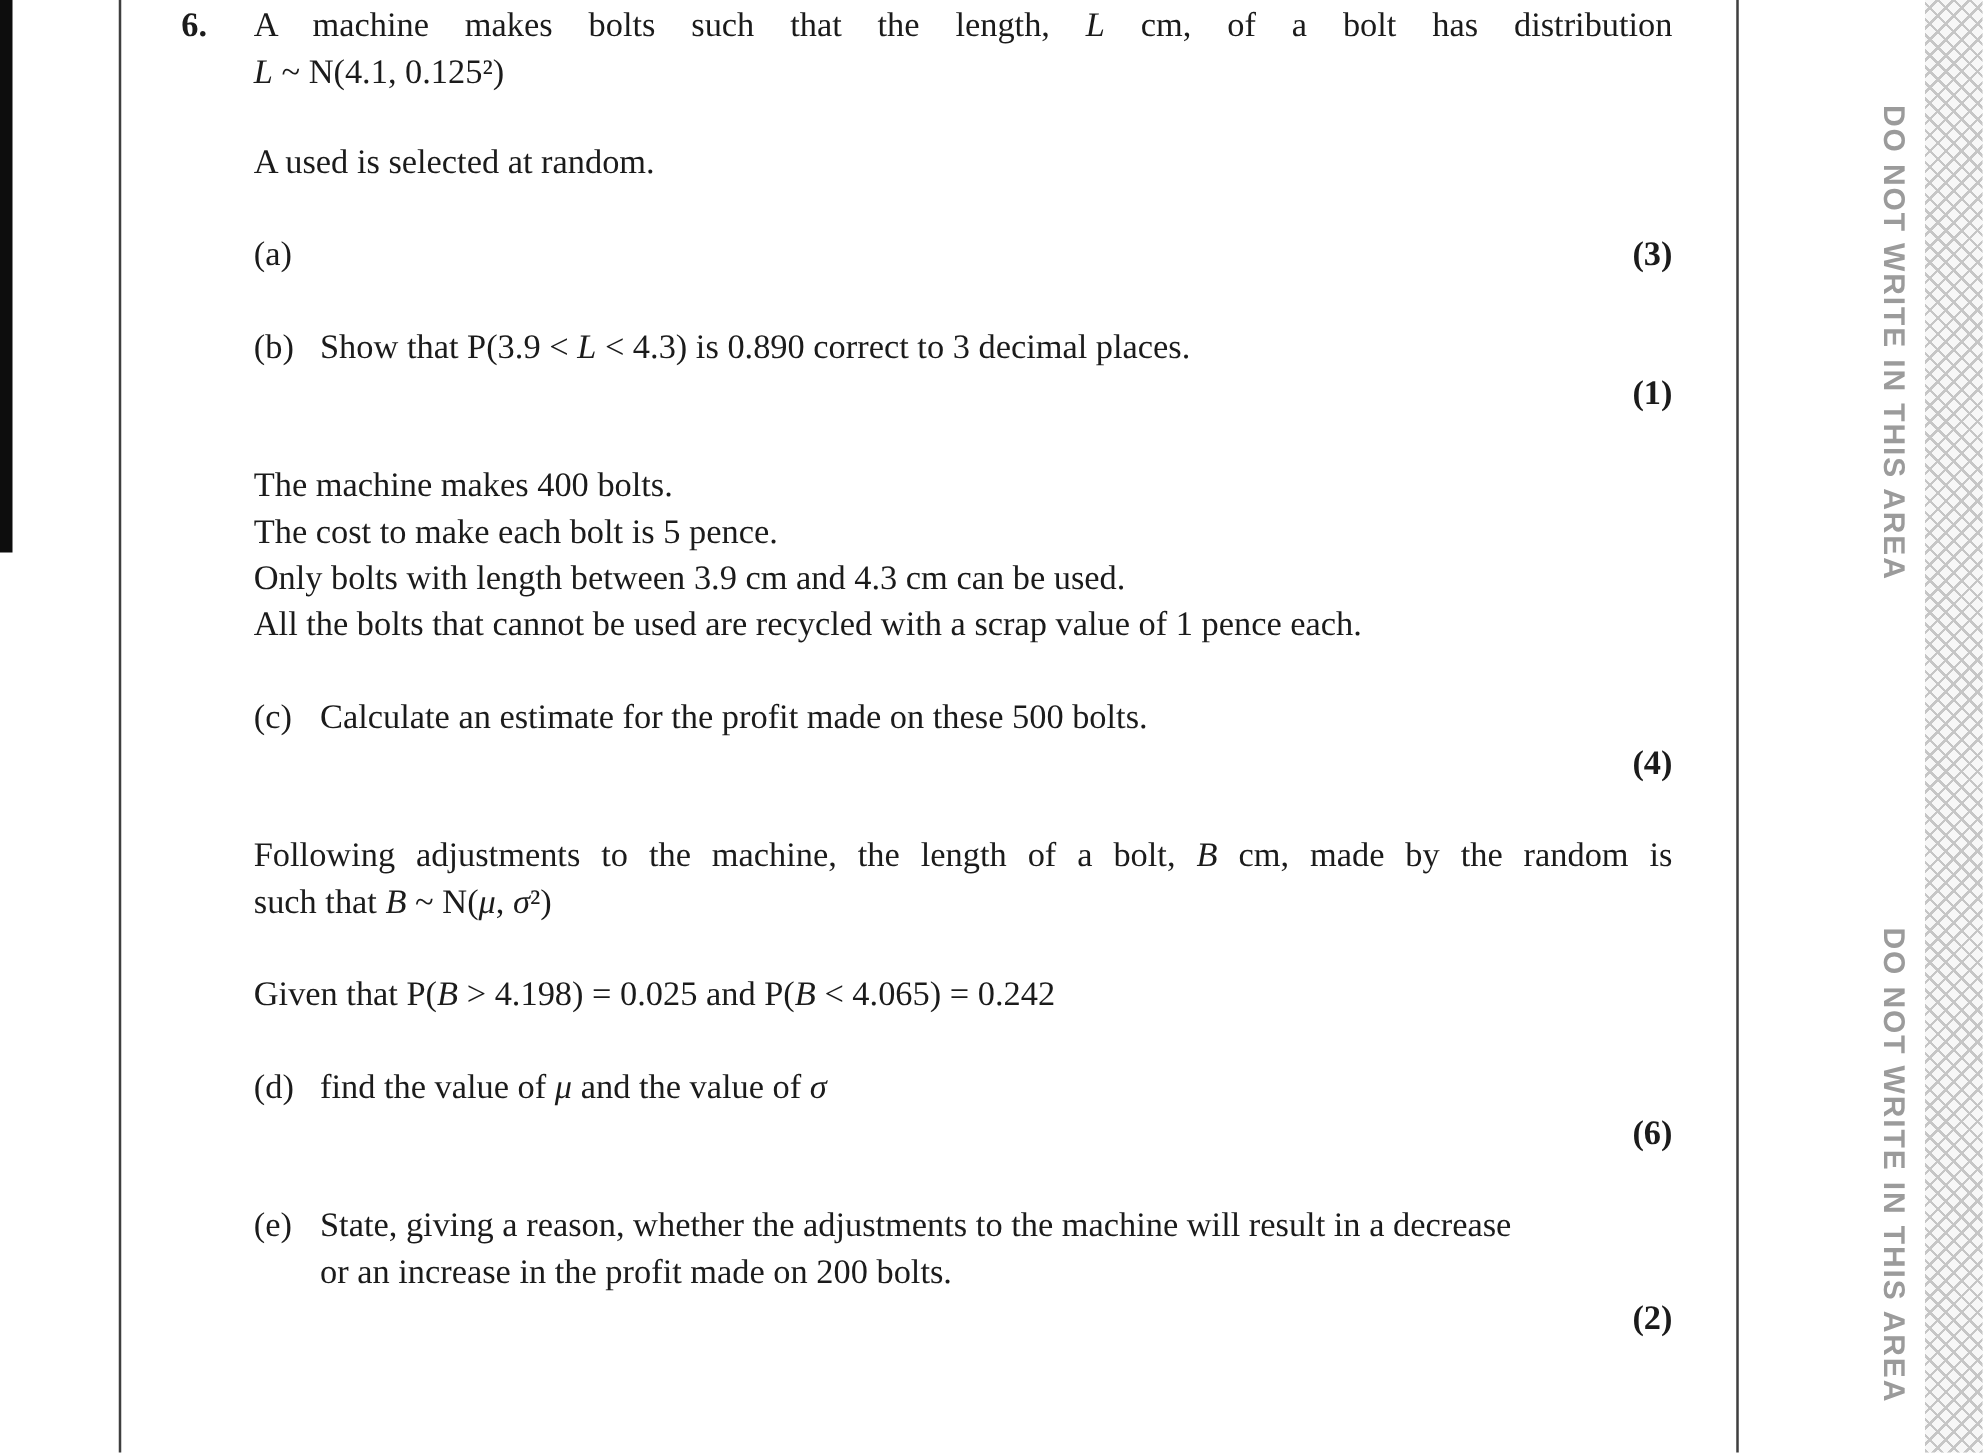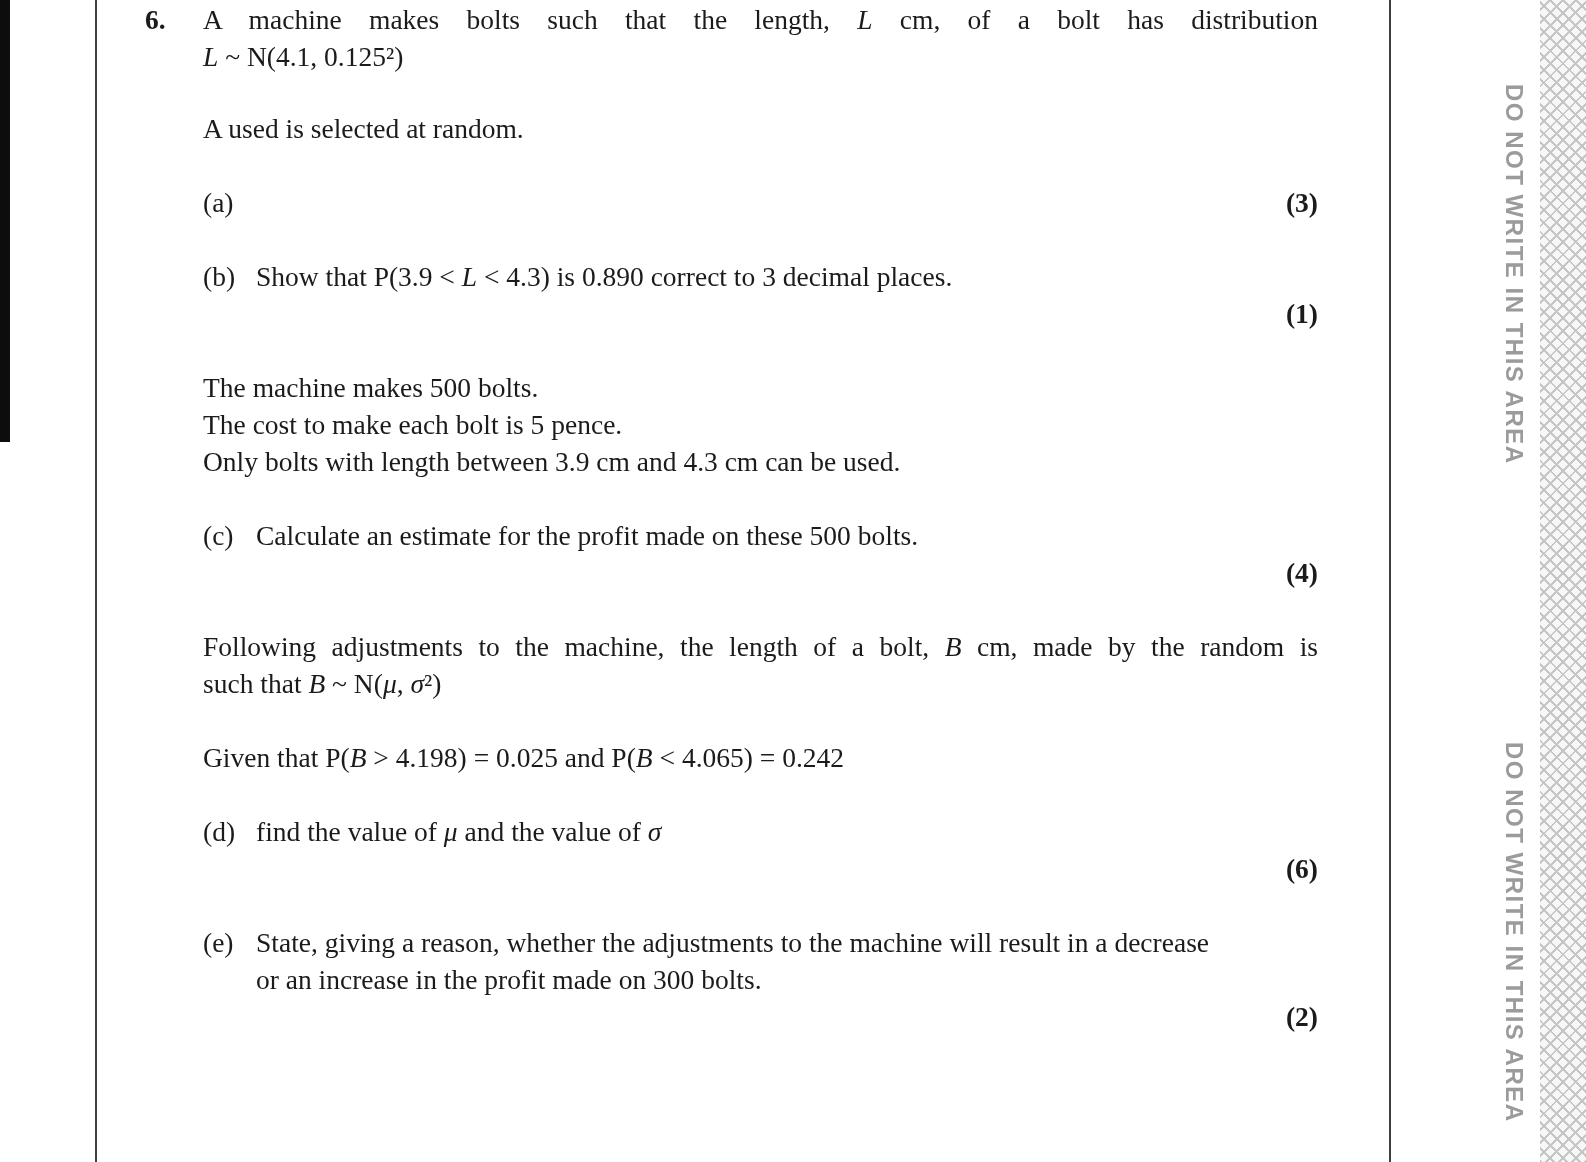--- a/index.html
+++ b/index.html
@@ -52,21 +52,21 @@
 
   .qnum {
     position:absolute; left:145px; top:1px;
     font-weight:bold;
   }
 
   .content {
     position:absolute;
     left:96px; top:1px;
     width:1294px;
-    padding:0 72px 0 107px;
+    padding:0 52px 0 107px;
   }
 
   .jline { text-align:justify; text-align-last:justify; }
 
   .block   { margin-top:37px; }
   .block-s { margin-top:35px; }
 
   .part { position:relative; padding-left:53px; }
   .plabel { position:absolute; left:0; top:0; }
 
@@ -101,23 +101,24 @@
     </div>
     <div class="marks">(3)</div>
 
     <div class="part block">
       <span class="plabel">(b)</span>
       <span>Show that P(3.9 &lt; </span><span class="var">L</span><span> &lt; 4.3) is 0.890 correct to 3 decimal places.</span>
     </div>
     <div class="marks">(1)</div>
 
     <div class="block">
-      <div>The machine makes 500 bolts.</div>
+      <div>The machine makes 400 bolts.</div>
       <div>The cost to make each bolt is 5 pence.</div>
       <div>Only bolts with length between 3.9 cm and 4.3 cm can be used.</div>
+      <div>All the bolts that cannot be used are recycled with a scrap value of 1 pence each.</div>
     </div>
 
     <div class="part block">
       <span class="plabel">(c)</span>
       <span>Calculate an estimate for the profit made on these 500 bolts.</span>
     </div>
     <div class="marks">(4)</div>
 
     <div class="block">
       <div class="jline"><span>Following adjustments to the machine, the length of a bolt, </span><span class="var">B</span><span> cm, made by the random is</span></div>
@@ -128,18 +129,18 @@
 
     <div class="part block">
       <span class="plabel">(d)</span>
       <span>find the value of </span><span class="var">μ</span><span> and the value of </span><span class="var">σ</span>
     </div>
     <div class="marks">(6)</div>
 
     <div class="part block">
       <span class="plabel">(e)</span>
       <div>State, giving a reason, whether the adjustments to the machine will result in a decrease</div>
-      <div>or an increase in the profit made on 300 bolts.</div>
+      <div>or an increase in the profit made on 200 bolts.</div>
     </div>
     <div class="marks">(2)</div>
 
   </div>
 </div>
 
 </body></html>

